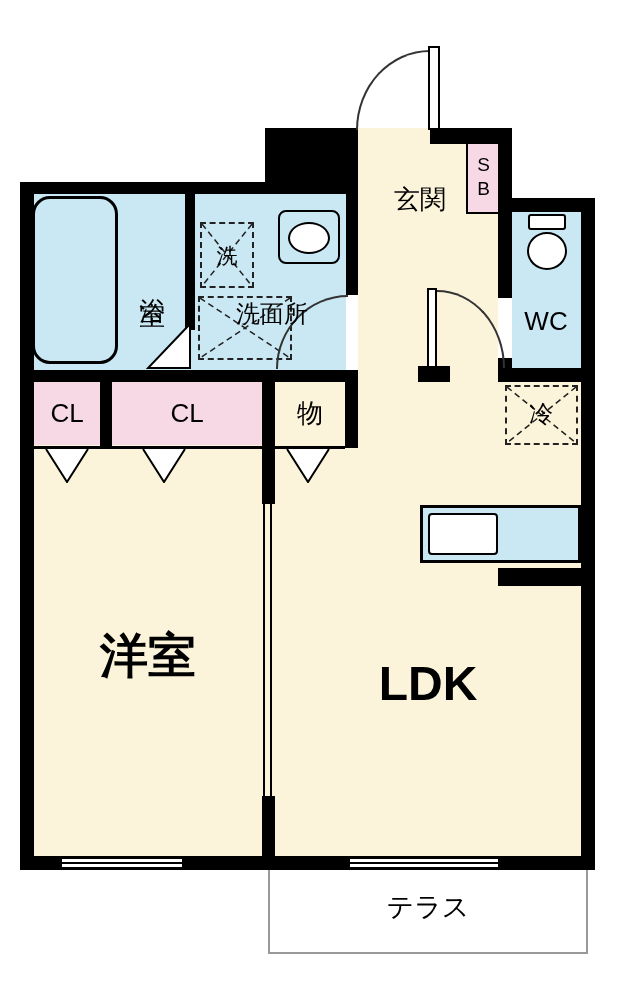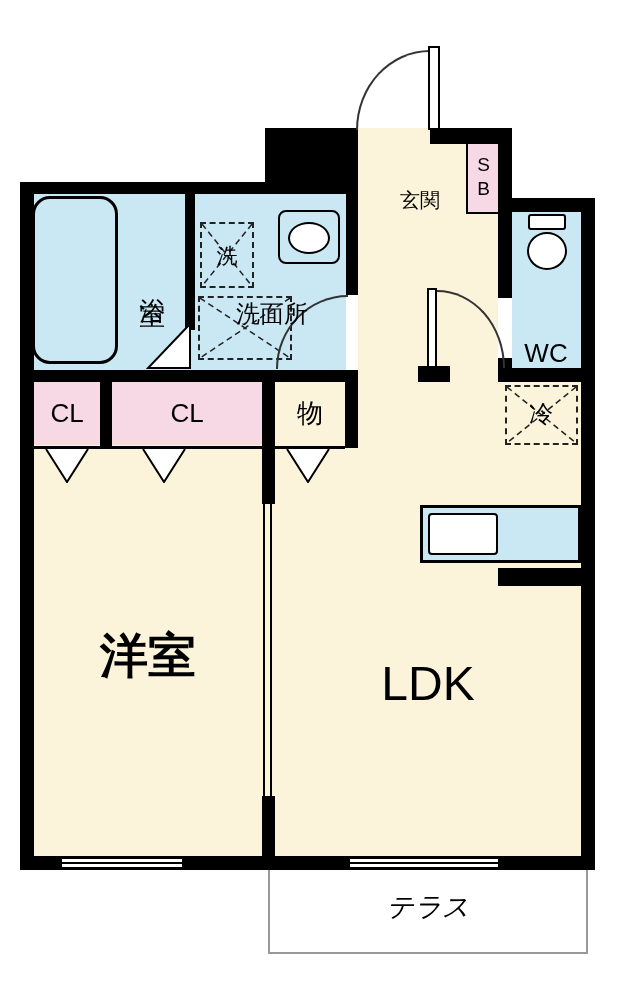--- a/index.html
+++ b/index.html
@@ -136,27 +136,27 @@
 
   <div class="window" style="left:62px;top:856px;width:120px;height:14px;">
       <div class="mid"></div>
     </div>
   <div class="window" style="left:350px;top:856px;width:148px;height:14px;">
       <div class="mid"></div>
     </div>
 
   <div class="terrace" style="left:268px;top:870px;width:320px;height:84px;"></div>
 
-  <div class="label" style="left:420px;top:200px;font-size:20px;">玄関</div>
+  <div class="label" style="left:420px;top:200px;font-size:26px;">玄関</div>
   <div class="label vert" style="left:483px;top:178px;font-size:19px;transform:translate(-50%,-50%);">SB</div>
-  <div class="label" style="left:546px;top:322px;font-size:26px;margin-top:32px;">WC</div>
+  <div class="label" style="left:546px;top:322px;font-size:26px;">WC</div>
   <div class="label vert" style="left:152px;top:280px;font-size:26px;">浴室</div>
   <div class="label" style="left:227px;top:256px;font-size:21px;">洗</div>
   <div class="label" style="left:272px;top:314px;font-size:24px;">洗面所</div>
   <div class="label" style="left:67px;top:414px;font-size:26px;">CL</div>
   <div class="label" style="left:187px;top:414px;font-size:26px;">CL</div>
   <div class="label" style="left:310px;top:414px;font-size:26px;">物</div>
   <div class="label" style="left:541px;top:414px;font-size:24px;">冷</div>
   <div class="label" style="left:148px;top:620px;font-size:48px;font-weight:700;margin-top:36px;">洋室</div>
-  <div class="label" style="left:428px;top:684px;font-size:48px;font-weight:400;">LDK</div>
-  <div class="label" style="left:428px;top:907px;font-size:27px;font-style:italic;">テラス</div>
+  <div class="label" style="left:428px;top:684px;font-size:48px;font-weight:700;">LDK</div>
+  <div class="label" style="left:428px;top:907px;font-size:27px;">テラス</div>
 
 </div>
 
 </body></html>

